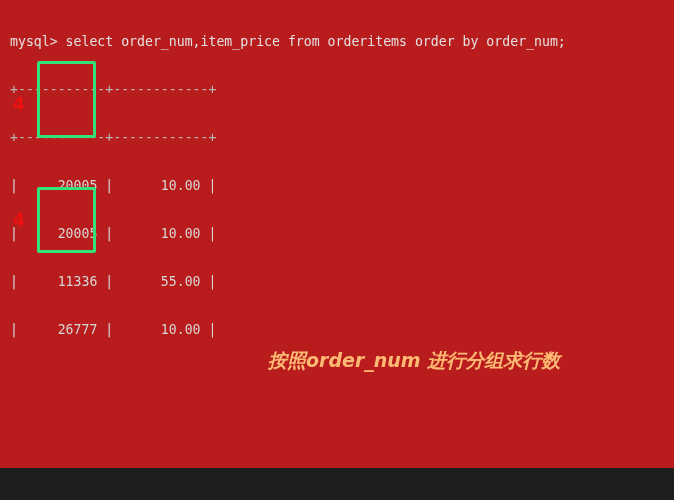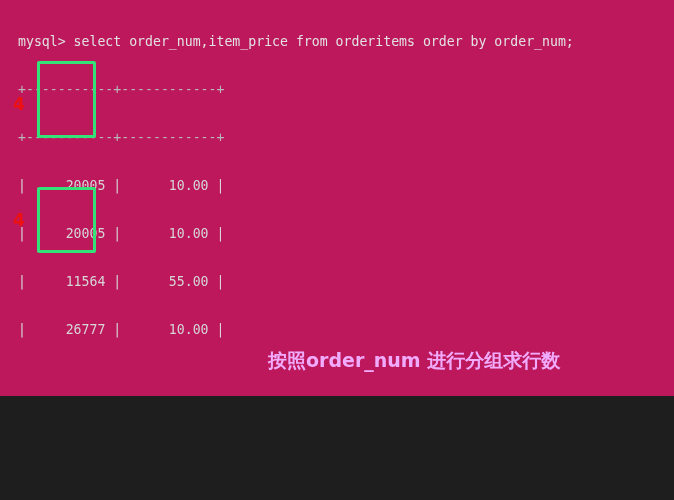--- a/index.html
+++ b/index.html
@@ -12,29 +12,29 @@
     height: 500px;
     overflow: hidden;
     position: relative;
     font-family: "DejaVu Sans Mono", "Liberation Mono", monospace;
   }
 
   #terminal {
     position: absolute;
     left: 0; top: 0;
     width: 674px;
-    height: 396px;
-    background: #be185d;
+    height: 468px;
+    background: #b91c1c;
     color: #d6d6d6;
     font-family: "DejaVu Sans Mono", "Liberation Mono", monospace;
     font-size: 13.2px;
     line-height: 16px;
     letter-spacing: 0px;
     white-space: pre;
-    padding: 2px 0 0 18px;
+    padding: 2px 0 0 10px;
     box-sizing: border-box;
     z-index: 2;
   }
 
   .line {
     height: 16px;
     white-space: pre;
   }
 
   .rule { color: #b8b8b8; }
@@ -76,41 +76,42 @@
     line-height: 17px;
     z-index: 3;
   }
   #red-count-1 { left: 13px; top: 96px; }
   #red-count-2 { left: 13px; top: 212px; }
 
   #red-annotation {
     position: absolute;
     left: 268px;
     top: 348px;
-    color: #f0abfc;
+    color: #fdba74;
     font-family: "DejaVu Sans", "Liberation Sans", sans-serif;
     font-size: 19px;
     line-height: 24px;
     font-weight: bold;
     white-space: pre;
     z-index: 3;
+    font-style: italic;
   }
 </style>
 </head>
 <body>
 
 <div id="watermark">obge-波哥</div>
 
 <div id="terminal">
   <div class="line prompt-line">mysql&gt; select order_num,item_price from orderitems order by order_num;</div>
   <div class="line rule">+-----------+------------+</div>
   <div class="line rule">+-----------+------------+</div>
   <div class="line">|     20005 |      10.00 |</div>
   <div class="line">|     20005 |      10.00 |</div>
-  <div class="line">|     11564 |      55.00 |</div>
+  <div class="line">|     11336 |      55.00 |</div>
   <div class="line">|     26777 |      10.00 |</div>
   
   
   
   
   
   
   
   
   

